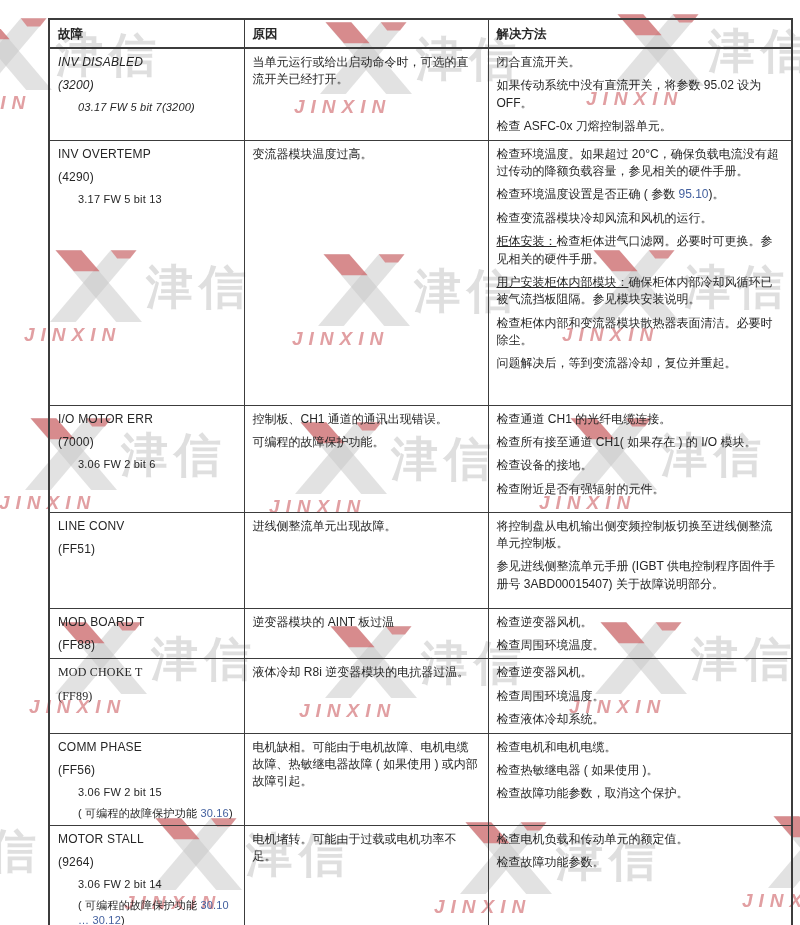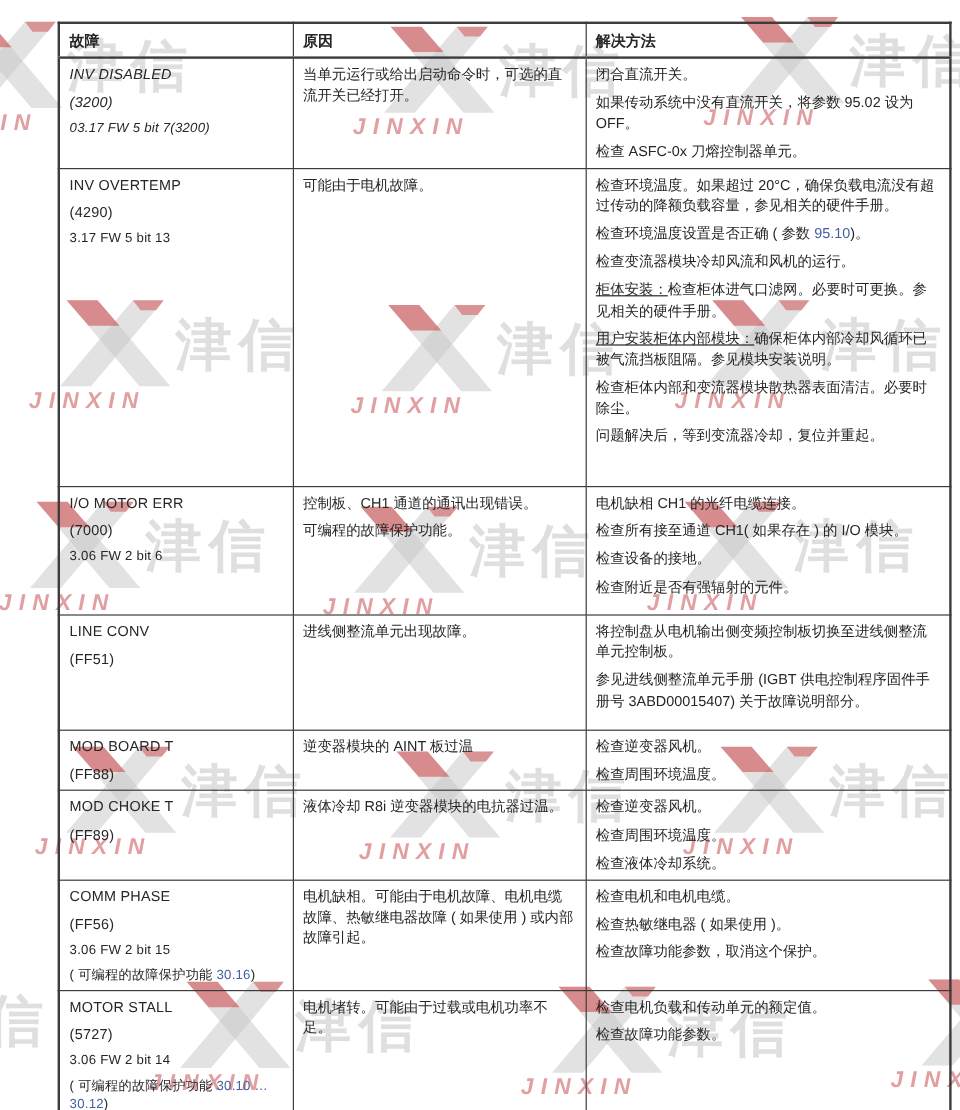--- a/index.html
+++ b/index.html
@@ -79,21 +79,21 @@
   table.fault-table thead th {
     border-bottom: 2px solid var(--border-color, #3c3c3c);
     font-weight: bold;
     font-size: 12.5px;
     height: 27px;
     padding-top: 6px;
   }
   .para { line-height: 1.45; margin-bottom: 6px; }
   .para:last-child { margin-bottom: 0; }
   .fault-line { line-height: 1.35; margin-bottom: 7px; letter-spacing: 0.2px; }
-  .fault-line.meta { font-size: 11px; margin-bottom: 6px; }
+  .fault-line.meta { font-size: 11px; margin-bottom: 6px; margin-left: 20px; }
   .fault-line:last-child { margin-bottom: 0; }
   .link { color: var(--link-color, #44619f); cursor: pointer; }
   .ul { text-decoration: underline; }
 </style>
 </head>
 <body>
 
 <div class="page">
 
   <div class="wm-layer">
@@ -280,21 +280,21 @@
             <div class="para"><span>检查 ASFC-0x 刀熔控制器单元。</span></div>
           </td>
         </tr>
         <tr>
           <td style="height: 265px;">
             <div class="fault-line"><span>INV OVERTEMP</span></div>
             <div class="fault-line"><span>(4290)</span></div>
             <div class="fault-line meta"><span>3.17 FW 5 bit 13</span></div>
           </td>
           <td>
-            <div class="para"><span>可能由于电机故障。</span></div>
+            <div class="para"><span>变流器模块温度过高。</span></div>
           </td>
           <td>
             <div class="para"><span>检查环境温度。如果超过 20°C，确保负载电流没有超过传动的降额负载容量，参见相关的硬件手册。</span></div>
             <div class="para"><span>检查环境温度设置是否正确 ( 参数 </span><span class="link">95.10</span><span>)。</span></div>
             <div class="para"><span>检查变流器模块冷却风流和风机的运行。</span></div>
             <div class="para"><span class="ul">柜体安装：</span><span>检查柜体进气口滤网。必要时可更换。参见相关的硬件手册。</span></div>
             <div class="para"><span class="ul">用户安装柜体内部模块：</span><span>确保柜体内部冷却风循环已被气流挡板阻隔。参见模块安装说明。</span></div>
             <div class="para"><span>检查柜体内部和变流器模块散热器表面清洁。必要时除尘。</span></div>
             <div class="para"><span>问题解决后，等到变流器冷却，复位并重起。</span></div>
           </td>
@@ -303,21 +303,21 @@
           <td style="height: 107px;">
             <div class="fault-line"><span>I/O MOTOR ERR</span></div>
             <div class="fault-line"><span>(7000)</span></div>
             <div class="fault-line meta"><span>3.06 FW 2 bit 6</span></div>
           </td>
           <td>
             <div class="para"><span>控制板、CH1 通道的通讯出现错误。</span></div>
             <div class="para"><span>可编程的故障保护功能。</span></div>
           </td>
           <td>
-            <div class="para"><span>电机缺相 CH1 的光纤电缆连接。</span></div>
+            <div class="para"><span>检查通道 CH1 的光纤电缆连接。</span></div>
             <div class="para"><span>检查所有接至通道 CH1( 如果存在 ) 的 I/O 模块。</span></div>
             <div class="para"><span>检查设备的接地。</span></div>
             <div class="para"><span>检查附近是否有强辐射的元件。</span></div>
           </td>
         </tr>
         <tr>
           <td style="height: 96px;">
             <div class="fault-line"><span>LINE CONV</span></div>
             <div class="fault-line"><span>(FF51)</span></div>
           </td>
@@ -336,21 +336,21 @@
           </td>
           <td>
             <div class="para"><span>逆变器模块的 AINT 板过温</span></div>
           </td>
           <td>
             <div class="para"><span>检查逆变器风机。</span></div>
             <div class="para"><span>检查周围环境温度。</span></div>
           </td>
         </tr>
         <tr>
-          <td style="height: 66px;">
+          <td style="height: 66px; font-family: Liberation Serif, serif;">
             <div class="fault-line"><span>MOD CHOKE T</span></div>
             <div class="fault-line"><span>(FF89)</span></div>
           </td>
           <td>
             <div class="para"><span>液体冷却 R8i 逆变器模块的电抗器过温。</span></div>
           </td>
           <td>
             <div class="para"><span>检查逆变器风机。</span></div>
             <div class="para"><span>检查周围环境温度。</span></div>
             <div class="para"><span>检查液体冷却系统。</span></div>
@@ -368,21 +368,21 @@
           </td>
           <td>
             <div class="para"><span>检查电机和电机电缆。</span></div>
             <div class="para"><span>检查热敏继电器 ( 如果使用 )。</span></div>
             <div class="para"><span>检查故障功能参数，取消这个保护。</span></div>
           </td>
         </tr>
         <tr>
           <td style="height: 98px;">
             <div class="fault-line"><span>MOTOR STALL</span></div>
-            <div class="fault-line"><span>(5727)</span></div>
+            <div class="fault-line"><span>(9264)</span></div>
             <div class="fault-line meta"><span>3.06 FW 2 bit 14</span></div>
             <div class="fault-line meta"><span>( 可编程的故障保护功能 </span><span class="link">30.10 … 30.12</span><span>)</span></div>
           </td>
           <td>
             <div class="para"><span>电机堵转。可能由于过载或电机功率不足。</span></div>
           </td>
           <td>
             <div class="para"><span>检查电机负载和传动单元的额定值。</span></div>
             <div class="para"><span>检查故障功能参数。</span></div>
           </td>

